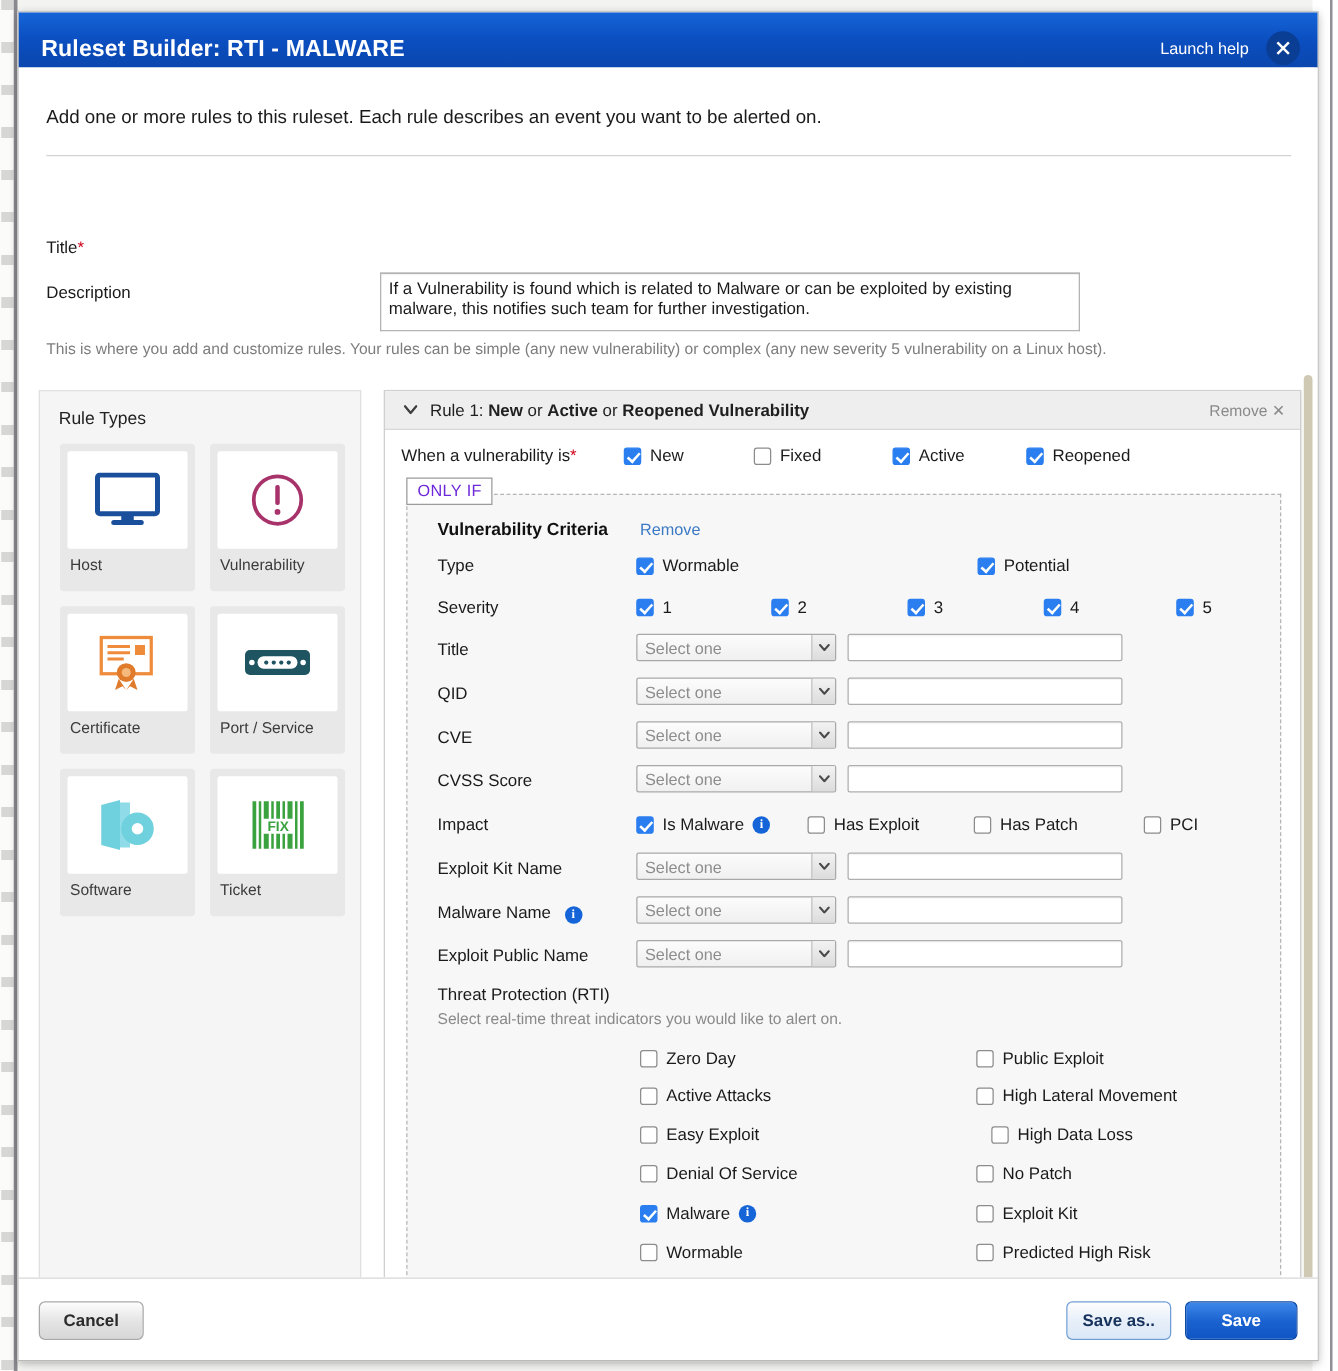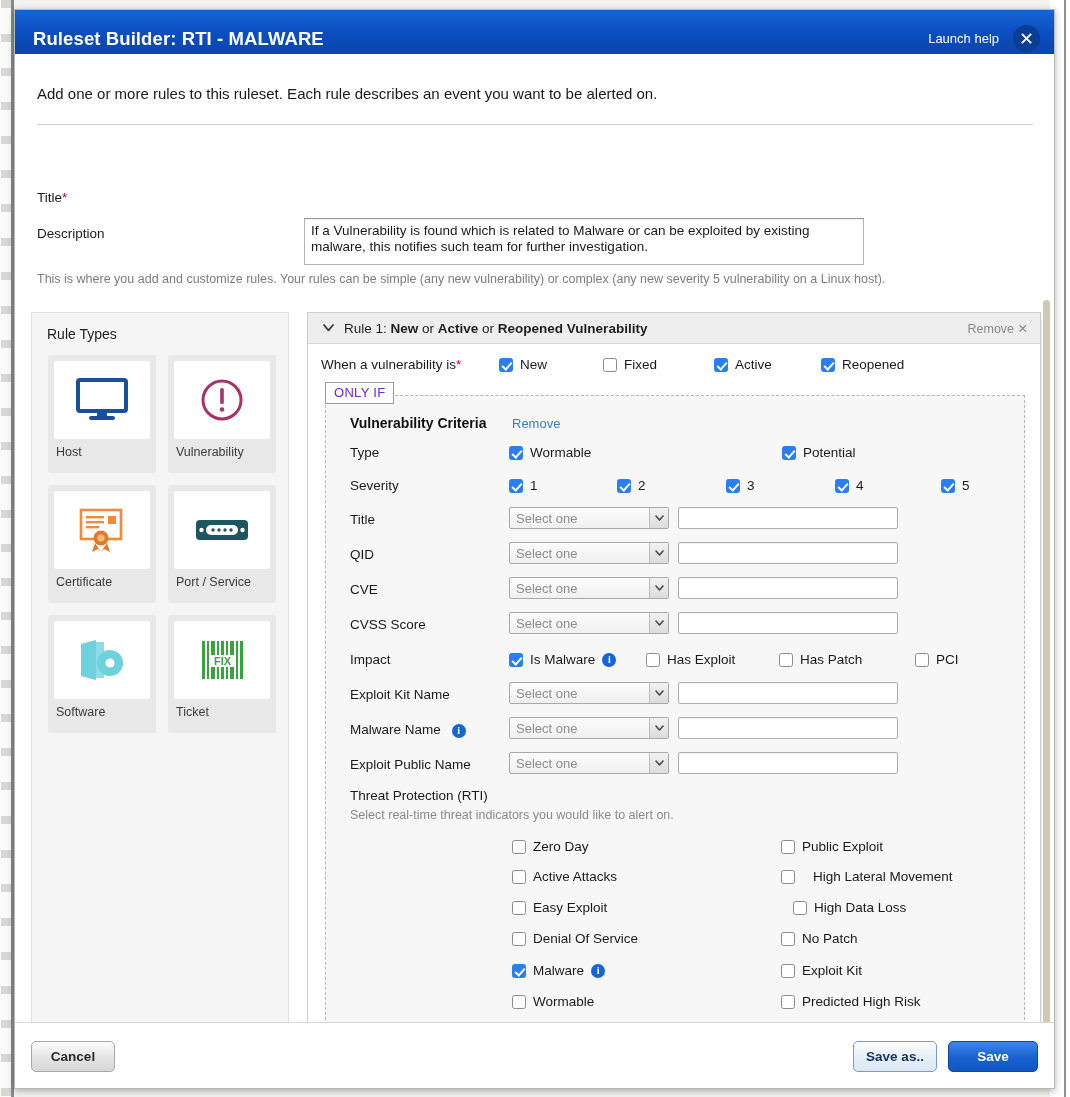--- a/index.html
+++ b/index.html
@@ -697,21 +697,21 @@
         </div>
         <div class="cbx" style="left:186px; top:598px;">
           <span class="box"></span>
           <span>Wormable</span>
         </div>
 
         <div class="cbx" style="left:455px; top:443px;">
           <span class="box"></span>
           <span>Public Exploit</span>
         </div>
-        <div class="cbx" style="left:455px; top:473px;gap:11px;">
+        <div class="cbx" style="left:455px; top:473px;">
           <span class="box"></span>
           <span>High Lateral Movement</span>
         </div>
         <div class="cbx" style="left:455px; top:504px;padding-left:12px;">
           <span class="box"></span>
           <span>High Data Loss</span>
         </div>
         <div class="cbx" style="left:455px; top:535px;">
           <span class="box"></span>
           <span>No Patch</span>

